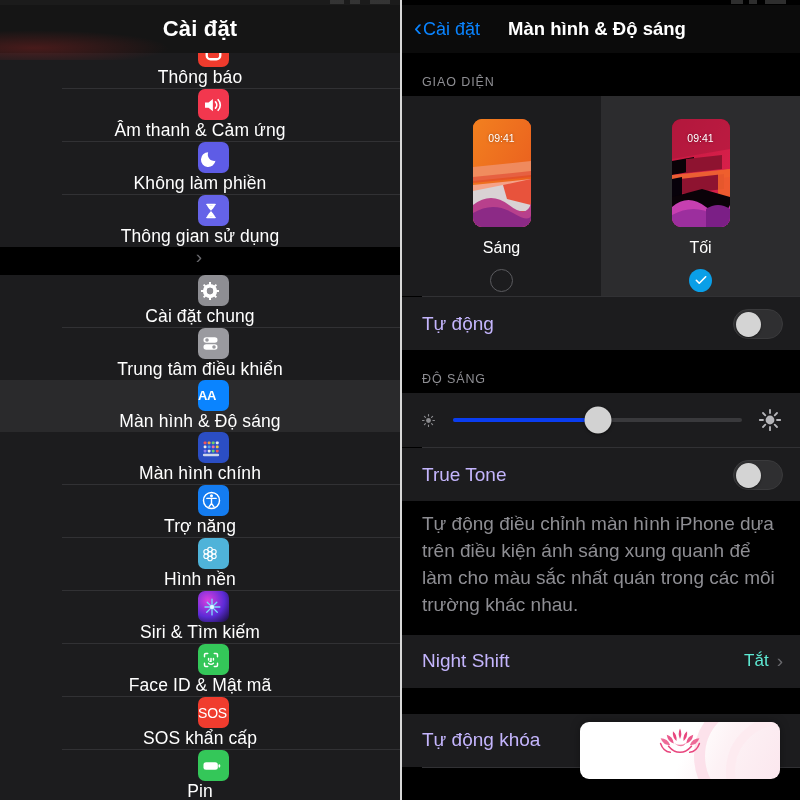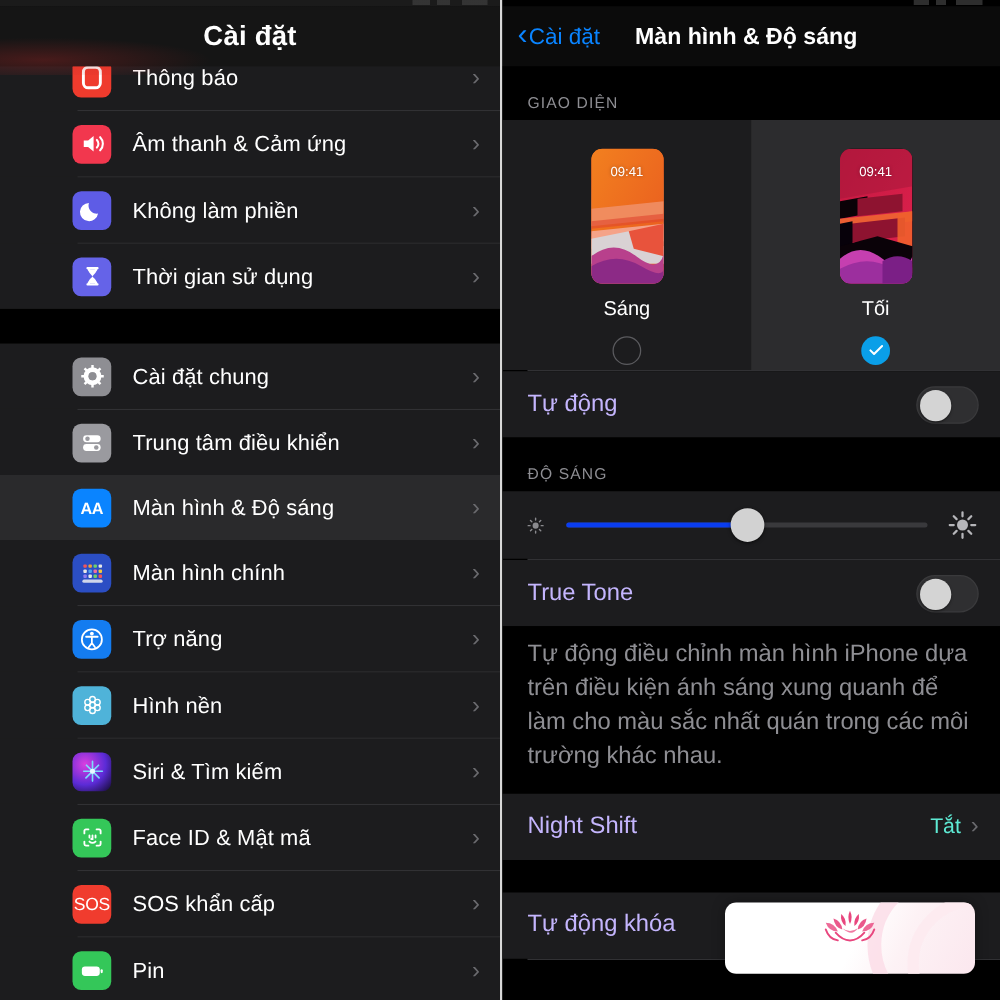--- a/index.html
+++ b/index.html
@@ -46,26 +46,27 @@
     position: absolute; top: 0; left: 0; right: 0; bottom: 0;
   }
   .lgroup { background: #1c1c1e; }
   .lspacer { height: 28px; background: #000; }
   .lrow {
     position: relative;
     display: flex; align-items: center;
     height: 52px;
     padding-left: 14px; padding-right: 14px;
     background: #1c1c1e;
+    flex-direction: column;
   }
   .lrow.selected { background: #2a2a2c; }
   .lrow .licon {
     width: 31px; height: 31px; border-radius: 7px;
     flex: 0 0 31px;
-    display: flex; align-items: center; justify-content: center;
+    display: flex; align-items: center; justify-content: flex-start;
     margin-right: 17px;
     overflow: hidden;
     position: relative;
     margin-left: 44px;
   }
   .lrow .llabel {
     flex: 1 1 auto;
     color: #fff; font-size: 17.5px; letter-spacing: .1px;
     white-space: nowrap;
   }
@@ -295,21 +296,21 @@
         <div class="lsep"></div>
 
         <div class="lrow">
           <span class="licon" style="background:#6563e8;">
             <svg viewBox="0 0 32 32" width="26" height="26">
               <path d="M11 8h10M11 24h10M12 8c0 4 8 4 8 0M12 24c0-4 8-4 8 0" stroke="#fff" stroke-width="2" fill="none" stroke-linecap="round"></path>
               <path d="M12 9c0 4 3 5 4 7 1-2 4-3 4-7z" fill="#fff"></path>
               <path d="M12 23c0-4 3-5 4-7 1 2 4 3 4 7z" fill="#fff"></path>
             </svg>
           </span>
-          <span class="llabel">Thời gian sử dụng</span>
+          <span class="llabel">Thông gian sử dụng</span>
           <span class="lchev">›</span>
         </div>
       </div>
 
       <div class="lspacer"></div>
 
       <div class="lgroup">
 
         <div class="lrow">
           <span class="licon" style="background:#8e8e93;">

